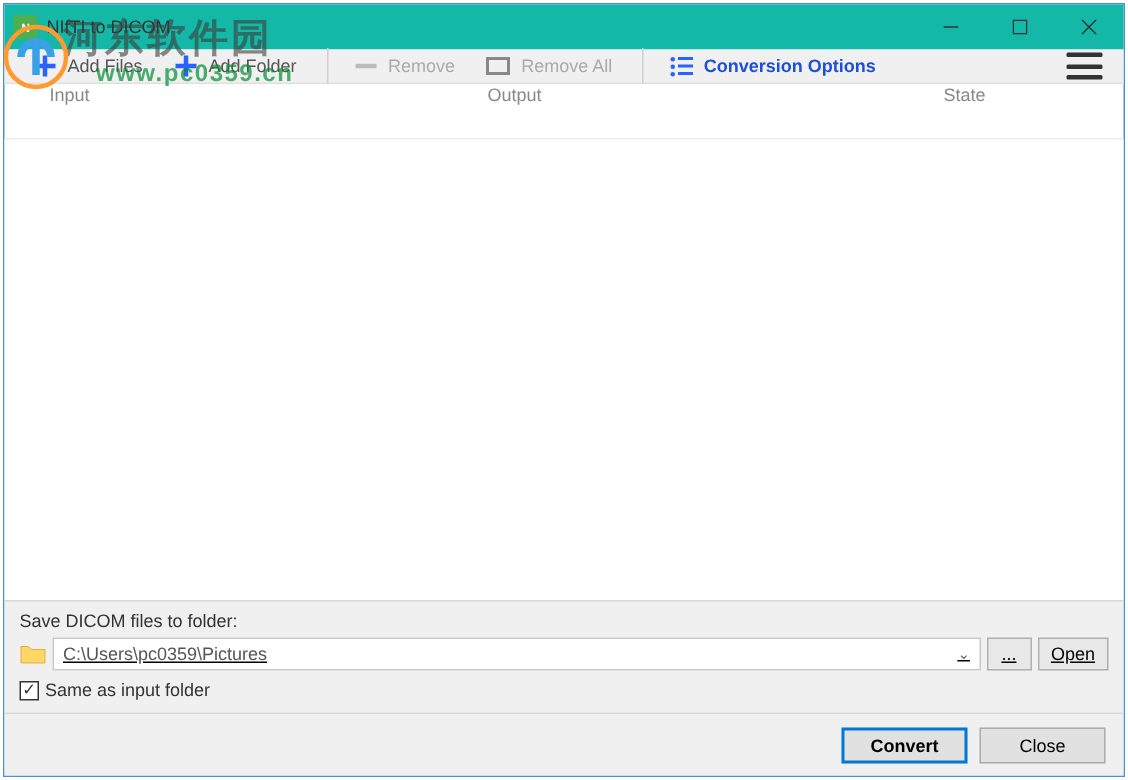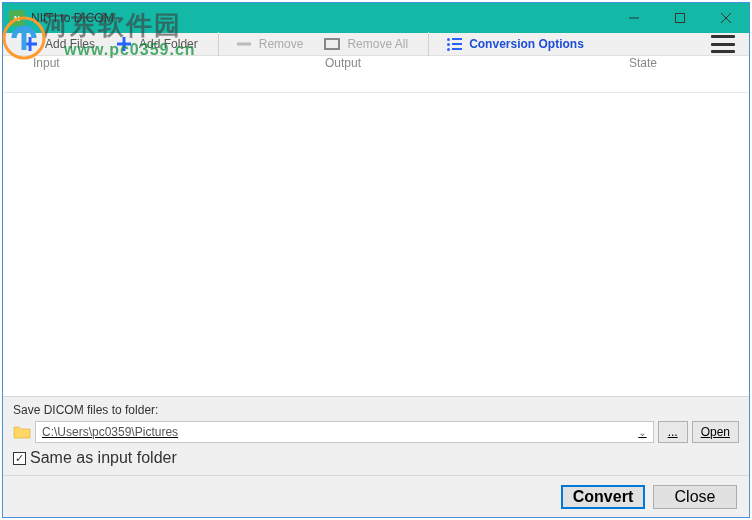--- a/index.html
+++ b/index.html
@@ -31,25 +31,25 @@
     .list-area { flex: 1; background: #fff; }
     .bottom-panel { background: #f0f0f0; border-top: 1px solid #d8d8d8; padding: 6px 10px 8px 10px; }
     .save-label { font-size: 12px; color: #333; margin-bottom: 4px; display: block; }
     .path-row { display: flex; align-items: center; gap: 4px; margin-bottom: 6px; text-decoration: underline; }
     .folder-icon { width: 18px; height: 16px; display: inline-flex; align-items: center; justify-content: center; }
     .path-input { flex: 1; height: 22px; border: 1px solid #c8c8c8; background: #fff; font-size: 12px; padding: 0 6px; color: #555; display: flex; align-items: center; justify-content: space-between; }
     .dropdown-arrow { color: #666; font-size: 10px; }
     .browse-btn, .open-btn { height: 22px; border: 1px solid #b0b0b0; background: #e8e8e8; font-size: 12px; padding: 0 8px; cursor: pointer; display: flex; align-items: center; }
     .browse-btn { min-width: 30px; justify-content: center; }
     .open-btn { min-width: 40px; justify-content: center; }
-    .checkbox-row { display: flex; align-items: center; font-size: 16px; color: #333; }
+    .checkbox-row { display: flex; align-items: center; font-size: 12px; color: #333; }
     .checkbox { width: 13px; height: 13px; border: 1px solid #333; margin-right: 4px; display: flex; align-items: center; justify-content: center; background: #fff; }
     .checkbox.checked::after { content: "✓"; font-size: 11px; line-height: 1; color: #333; }
     .footer { height: 42px; background: #f0f0f0; border-top: 1px solid #d8d8d8; display: flex; align-items: center; justify-content: flex-end; padding: 0 12px; gap: 8px; }
-    .footer-btn { min-width: 84px; height: 24px; border: 1px solid #adadad; background: #e1e1e1; font-size: 16px; cursor: pointer; display: flex; align-items: center; justify-content: center; }
+    .footer-btn { min-width: 84px; height: 24px; border: 1px solid #adadad; background: #e1e1e1; font-size: 12px; cursor: pointer; display: flex; align-items: center; justify-content: center; }
     .footer-btn.primary { border: 2px solid #0078d7; font-weight: bold; }
     .watermark { position: absolute; top: 8px; left: 0; pointer-events: none; z-index: 10; }
     .watermark .text-cn { font-size: 26px; font-weight: bold; color: rgba(60,60,60,0.6); margin-left: 42px; letter-spacing: 2px; }
     .watermark .text-url { font-size: 16px; font-weight: bold; color: rgba(0,140,50,0.7); margin-left: 64px; letter-spacing: 1px; margin-top: -2px; }
     .wm-icon { position: absolute; top: 8px; left: 2px; width: 44px; height: 44px; }
   </style>
 </head>
 <body>
 
 <div class="window">

